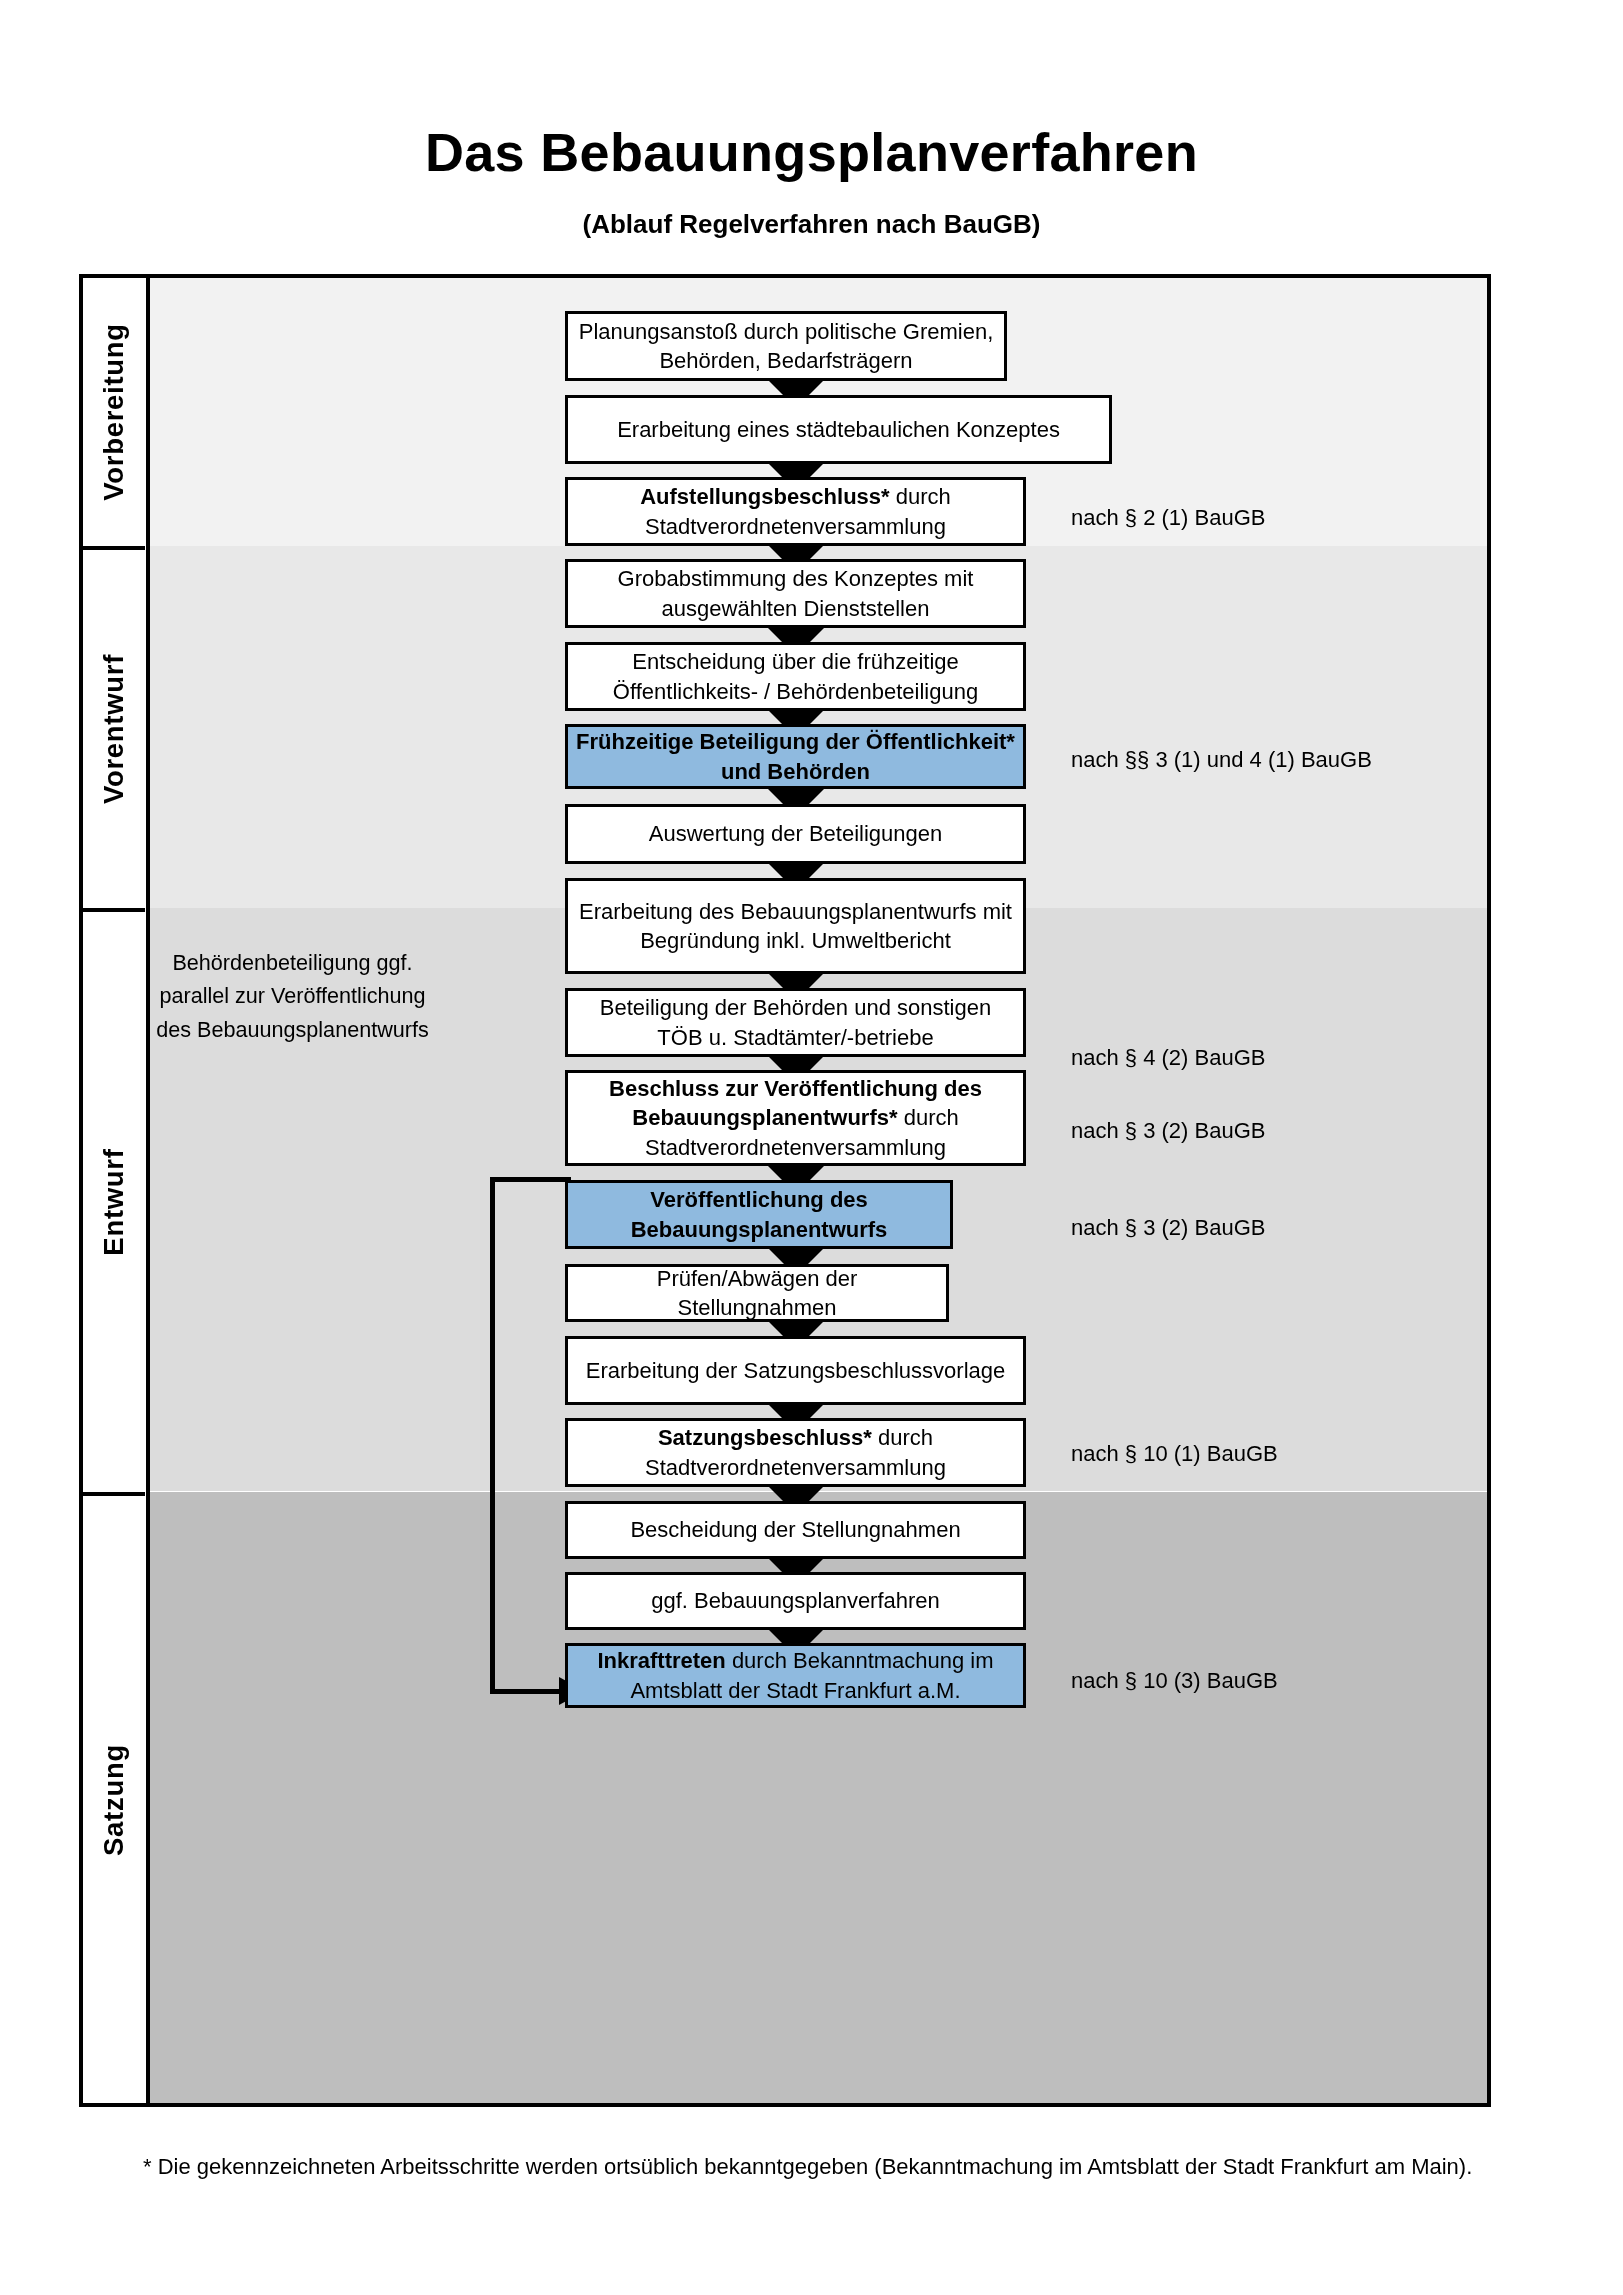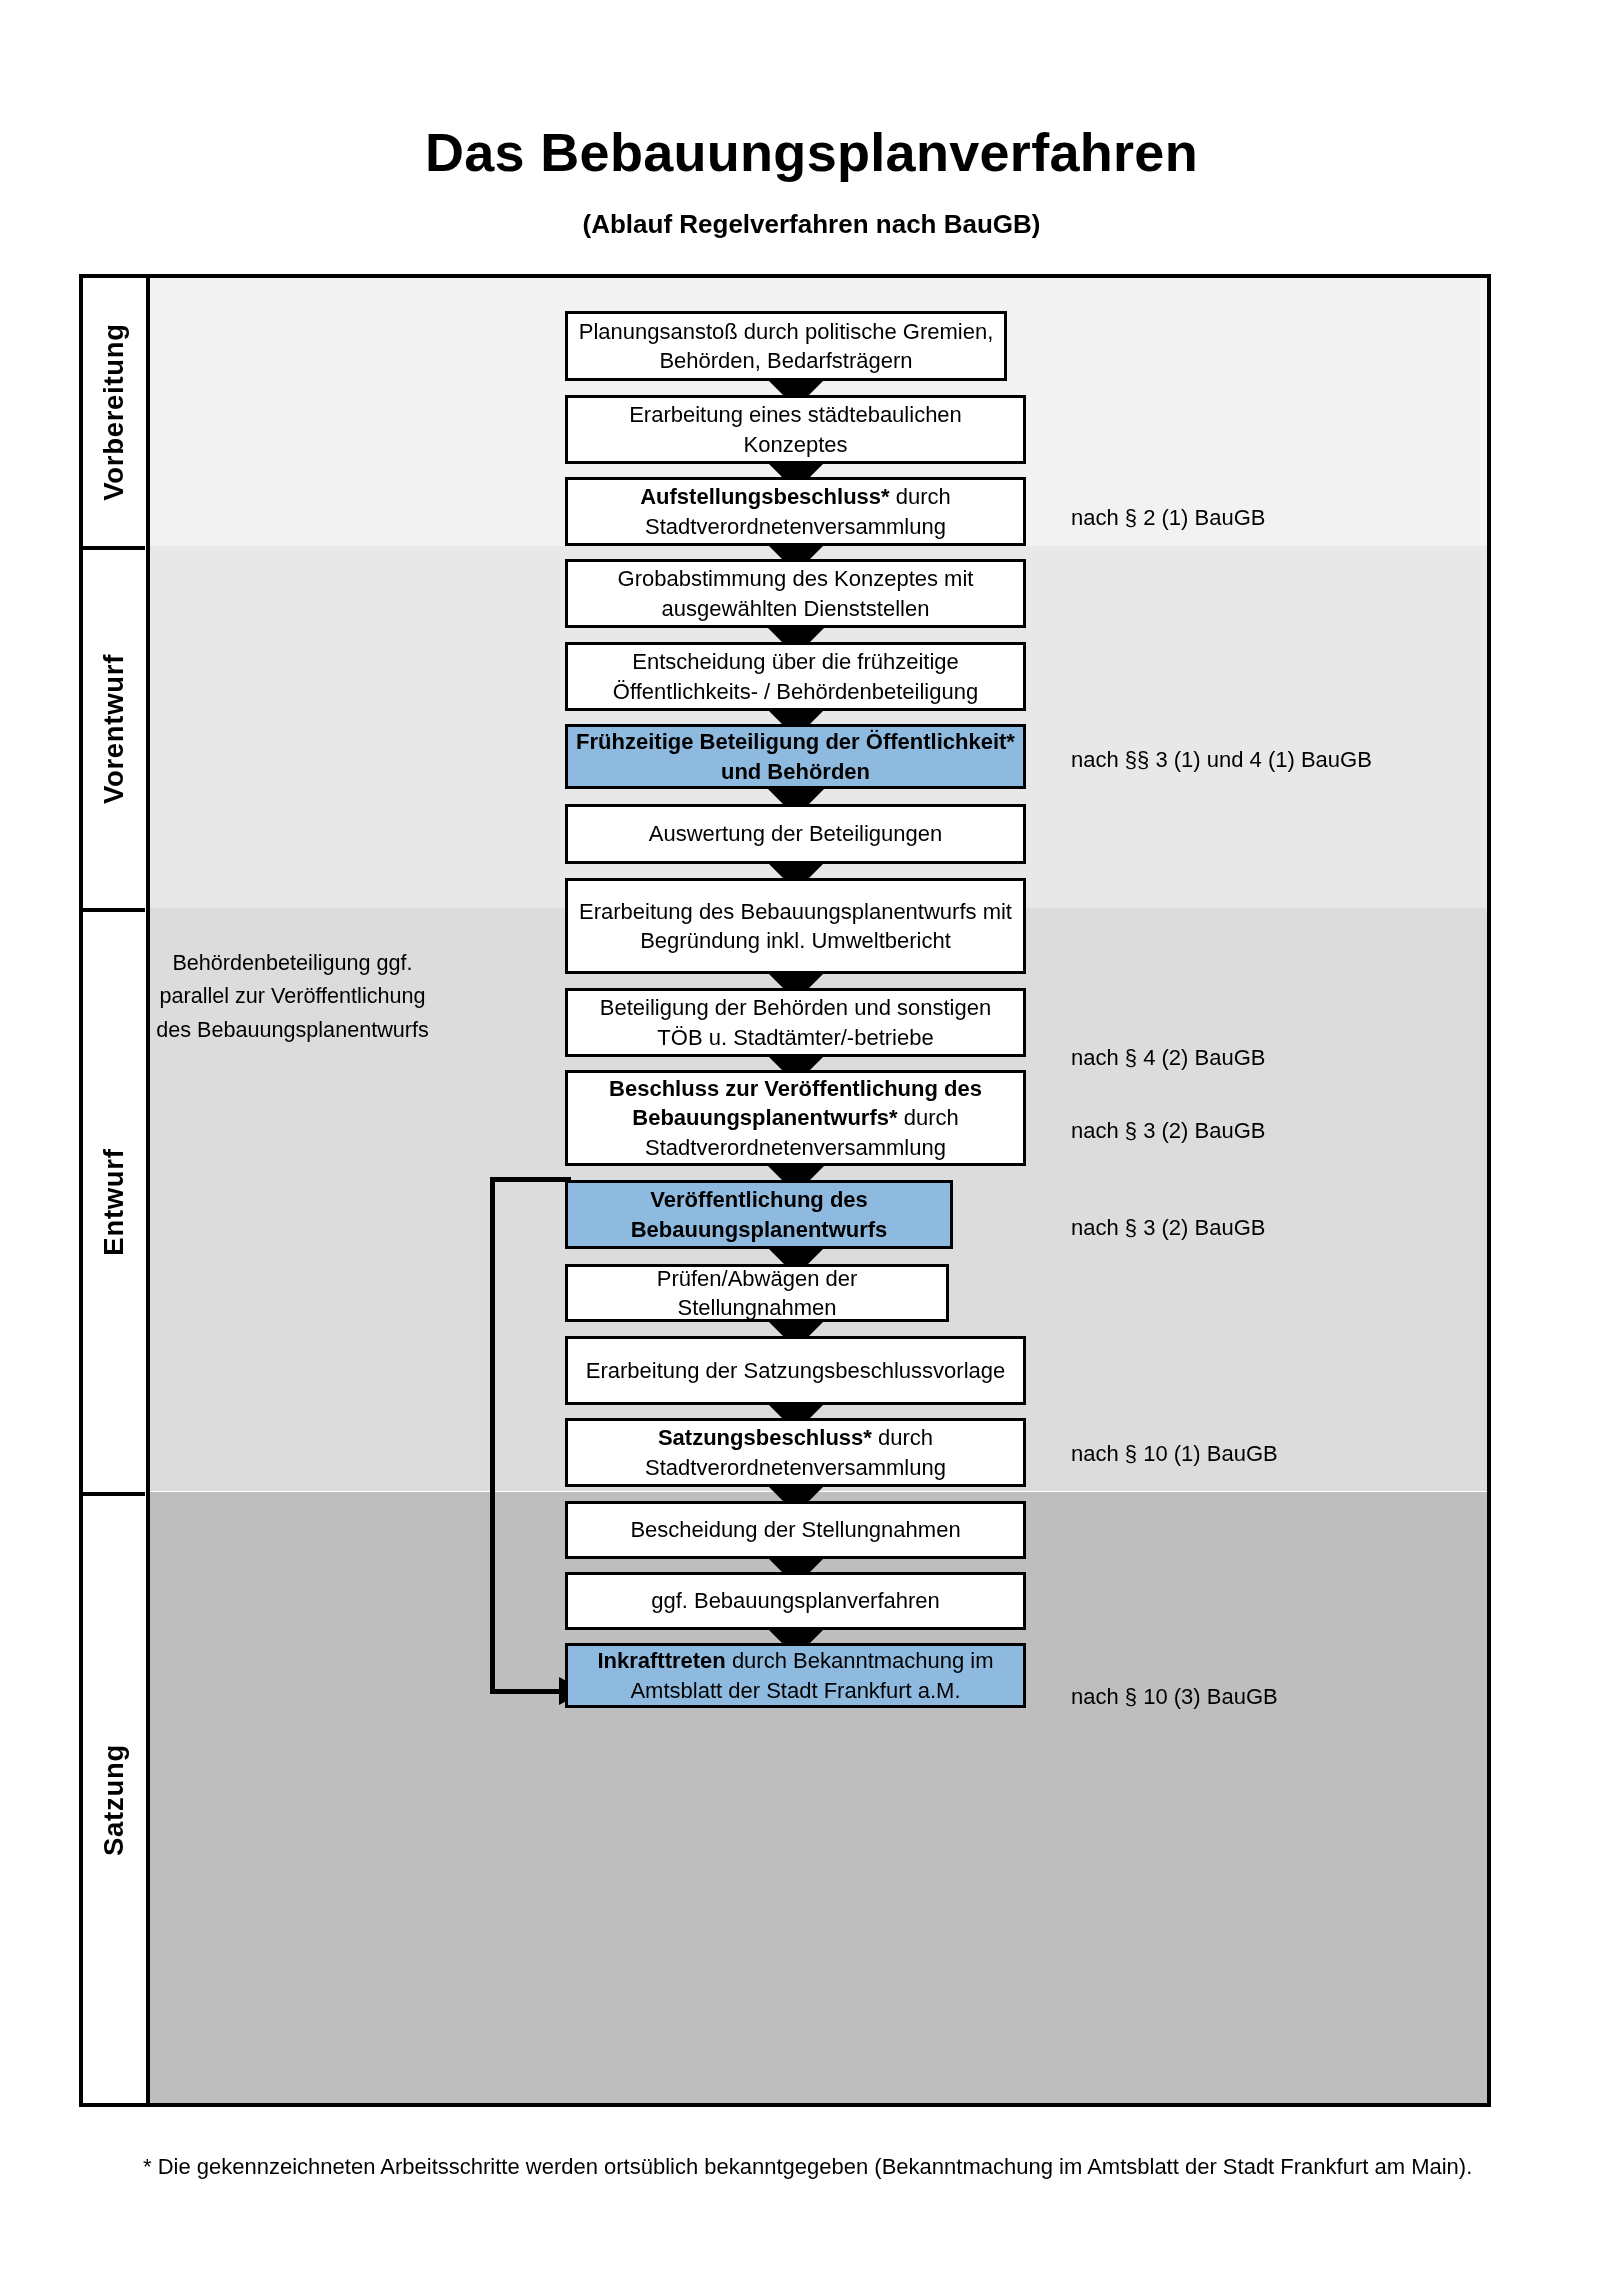--- a/index.html
+++ b/index.html
@@ -133,21 +133,21 @@
   <div id="fb-top" style="left:407px;top:899px;width:81px;height:4.6px;"></div>
   <div id="fb-v" style="left:407px;top:899px;width:4.6px;height:517px;"></div>
   <div id="fb-bot" style="left:407px;top:1411px;width:71px;height:4.6px;"></div>
   <div id="fb-head" style="left:476px;top:1399px;"></div>
 
   <div class="fbox" style="left:482px;top:33px;width:442px;height:70px;">
     <span>Planungsanstoß durch politische Gremien, Behörden, Bedarfsträgern</span>
   </div>
   <div class="darrow" style="left:683px;top:100px;"></div>
 
-  <div class="fbox" style="left:482px;top:117px;width:461px;height:69px;">
+  <div class="fbox" style="left:482px;top:117px;width:547px;height:69px;">
     <span>Erarbeitung eines städtebaulichen Konzeptes</span>
   </div>
   <div class="darrow" style="left:683px;top:183px;"></div>
 
   <div class="fbox" style="left:482px;top:199px;width:461px;height:69px;">
     <span><b>Aufstellungsbeschluss*</b><span> durch Stadtverordnetenversammlung</span></span>
   </div>
   <div class="darrow" style="left:683px;top:265px;"></div>
 
   <div class="fbox" style="left:482px;top:281px;width:461px;height:69px;">
@@ -230,21 +230,21 @@
   </div>
   <div class="ann" style="left:988px;top:840px;">
     <span>nach § 3 (2) BauGB</span>
   </div>
   <div class="ann" style="left:988px;top:937px;">
     <span>nach § 3 (2) BauGB</span>
   </div>
   <div class="ann" style="left:988px;top:1163px;">
     <span>nach § 10 (1) BauGB</span>
   </div>
-  <div class="ann" style="left:988px;top:1390px;margin-top:16px;">
+  <div class="ann" style="left:988px;top:1390px;">
     <span>nach § 10 (3) BauGB</span>
   </div>
 
 </div>
 
 <div id="footnote">
   <span>* Die gekennzeichneten Arbeitsschritte werden ortsüblich bekanntgegeben (Bekanntmachung im Amtsblatt  der Stadt Frankfurt am Main).</span>
 </div>
 
 

